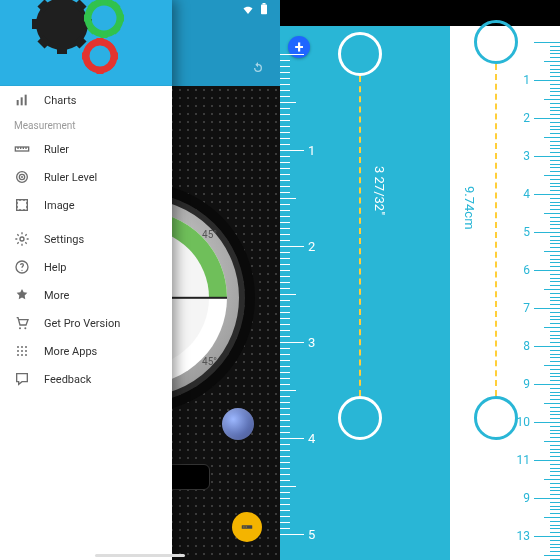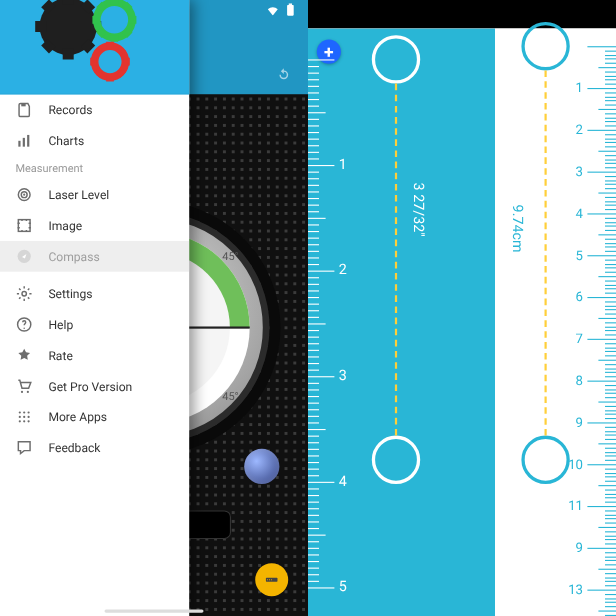--- a/index.html
+++ b/index.html
@@ -166,64 +166,55 @@
               <line x1="12" y1="-12" x2="9" y2="-9"></line>
                 <line x1="-12" y1="-12" x2="-9" y2="-9"></line>
             </g>
           </g>
         </svg>
       </div>
       <div class="drawer-list" id="drawer-list">
           <div class="drawer-item">
             <span class="ico">
               <svg width="16" height="16" viewBox="0 0 24 24">
-                <path d="M17 3H7a2 2 0 00-2 2v14a2 2 0 002 2h10a2 2 0 002-2V7l-2-4z" fill="none" stroke="currentColor" stroke-width="2"></path>
-                <rect x="8" y="3" width="6" height="4" fill="currentColor"></rect>
-              </svg>
-            </span>
-            <span>Records</span>
-          </div>
-          <div class="drawer-item">
-            <span class="ico">
-              <svg width="16" height="16" viewBox="0 0 24 24">
                 <rect x="4" y="12" width="3" height="8" fill="currentColor"></rect>
                 <rect x="10" y="8" width="3" height="12" fill="currentColor"></rect>
                 <rect x="16" y="4" width="3" height="16" fill="currentColor"></rect>
               </svg>
             </span>
             <span>Charts</span>
           </div>
           <div class="drawer-section">Measurement</div>
           <div class="drawer-item">
             <span class="ico">
               <svg width="16" height="16" viewBox="0 0 24 24">
+                <rect x="2" y="9" width="20" height="6" fill="none" stroke="currentColor" stroke-width="2"></rect>
+                <path d="M6 9v3M10 9v3M14 9v3M18 9v3" stroke="currentColor" stroke-width="2"></path>
+              </svg>
+            </span>
+            <span>Ruler</span>
+          </div>
+          <div class="drawer-item">
+            <span class="ico">
+              <svg width="16" height="16" viewBox="0 0 24 24">
                 <circle cx="12" cy="12" r="4" fill="none" stroke="currentColor" stroke-width="2"></circle>
                 <circle cx="12" cy="12" r="8" fill="none" stroke="currentColor" stroke-width="2"></circle>
                 <circle cx="12" cy="12" r="1.5" fill="currentColor"></circle>
               </svg>
             </span>
-            <span>Laser Level</span>
+            <span>Ruler Level</span>
           </div>
           <div class="drawer-item">
             <span class="ico">
               <svg width="16" height="16" viewBox="0 0 24 24">
                 <rect x="4" y="4" width="16" height="16" fill="none" stroke="currentColor" stroke-width="2"></rect>
                 <path d="M9 3v3M15 3v3M9 18v3M15 18v3M3 9h3M3 15h3M18 9h3M18 15h3" stroke="currentColor" stroke-width="2"></path>
               </svg>
             </span>
             <span>Image</span>
-          </div>
-          <div class="drawer-item selected">
-            <span class="ico">
-              <svg width="16" height="16" viewBox="0 0 24 24">
-                <circle cx="12" cy="12" r="9" fill="currentColor" opacity=".5"></circle>
-                <path d="M15 9l-2 6-4-2 6-4z" fill="#fff"></path>
-              </svg>
-            </span>
-            <span>Compass</span>
           </div>
           <div style="height: 6px;"></div>
           <div class="drawer-item">
             <span class="ico">
               <svg width="16" height="16" viewBox="0 0 24 24">
                 <circle cx="12" cy="12" r="3" fill="none" stroke="currentColor" stroke-width="2"></circle>
                 <path d="M12 2v3M12 19v3M2 12h3M19 12h3M5 5l2 2M17 17l2 2M19 5l-2 2M5 19l2-2" stroke="currentColor" stroke-width="2"></path>
               </svg>
             </span>
             <span>Settings</span>
@@ -237,21 +228,21 @@
               </svg>
             </span>
             <span>Help</span>
           </div>
           <div class="drawer-item">
             <span class="ico">
               <svg width="16" height="16" viewBox="0 0 24 24">
                 <path d="M12 3l2.5 5 5.5.8-4 3.9.9 5.5L12 15.8 7.1 18.2 8 12.7 4 8.8l5.5-.8L12 3z" fill="currentColor"></path>
               </svg>
             </span>
-            <span>Rate</span>
+            <span>More</span>
           </div>
           <div class="drawer-item">
             <span class="ico">
               <svg width="16" height="16" viewBox="0 0 24 24">
                 <circle cx="9" cy="20" r="1.5" fill="currentColor"></circle>
                 <circle cx="17" cy="20" r="1.5" fill="currentColor"></circle>
                 <path d="M4 4h2l3 11h9l3-8H7" fill="none" stroke="currentColor" stroke-width="2"></path>
               </svg>
             </span>
             <span>Get Pro Version</span>

